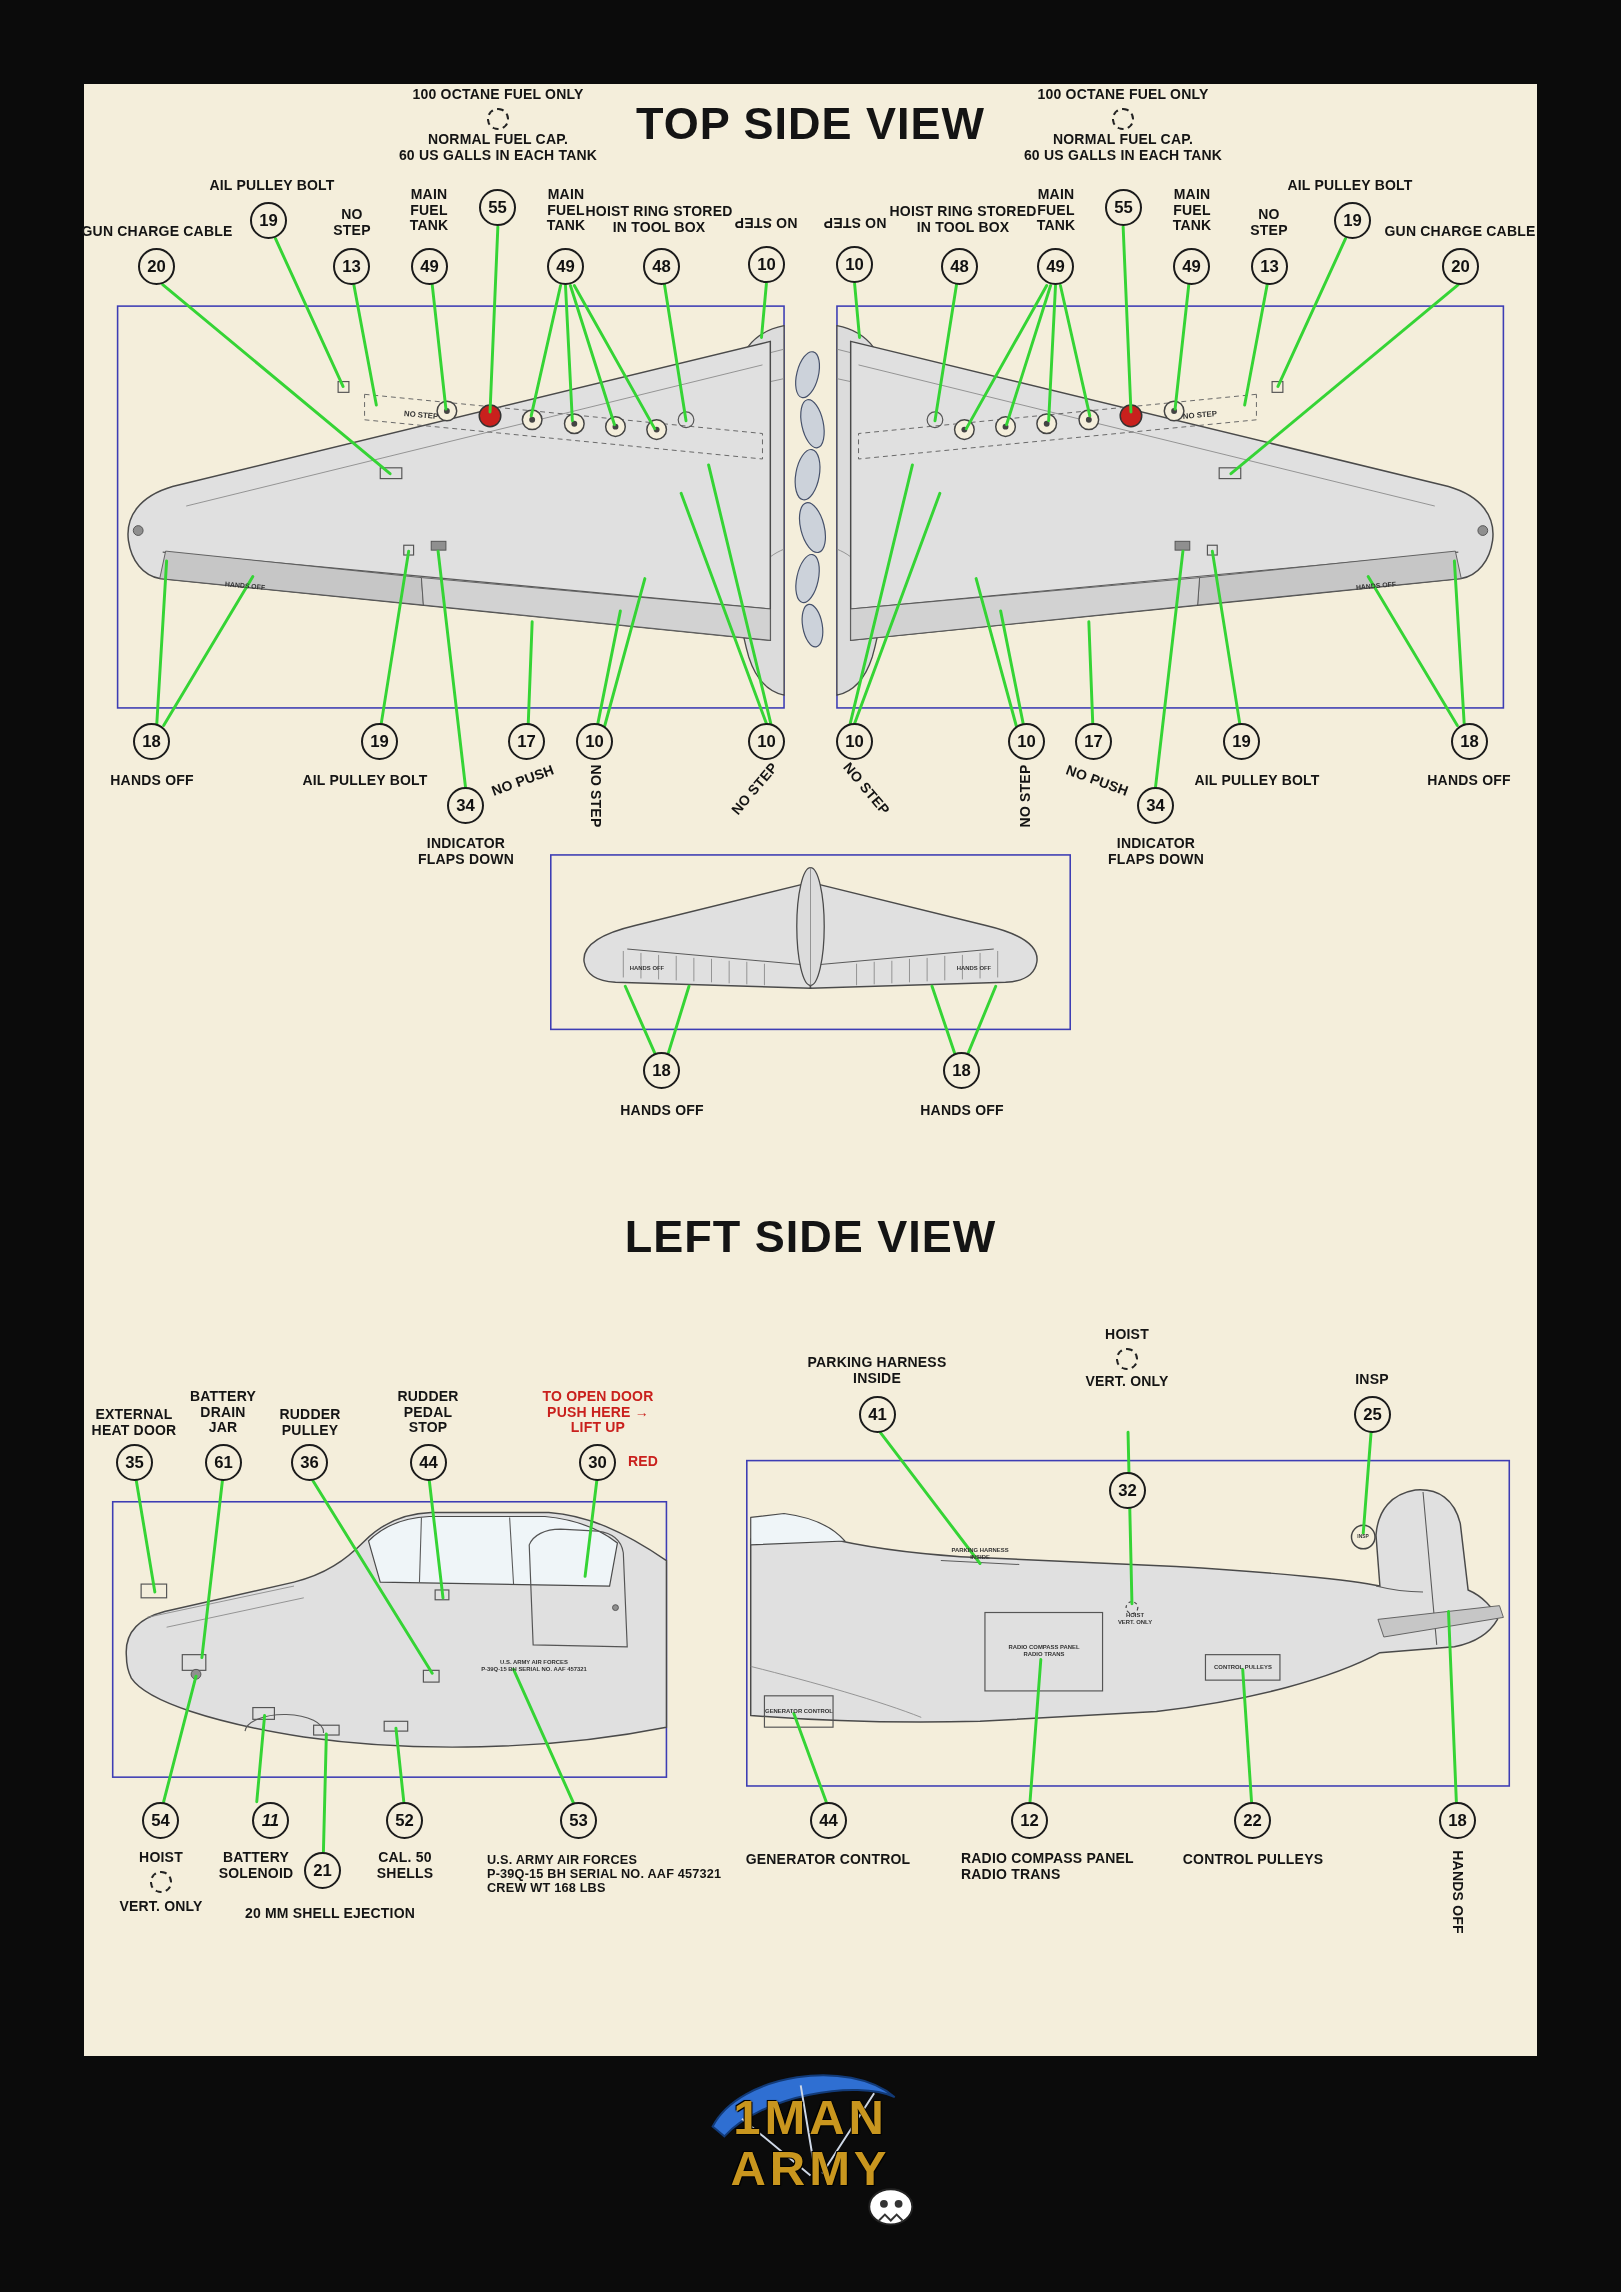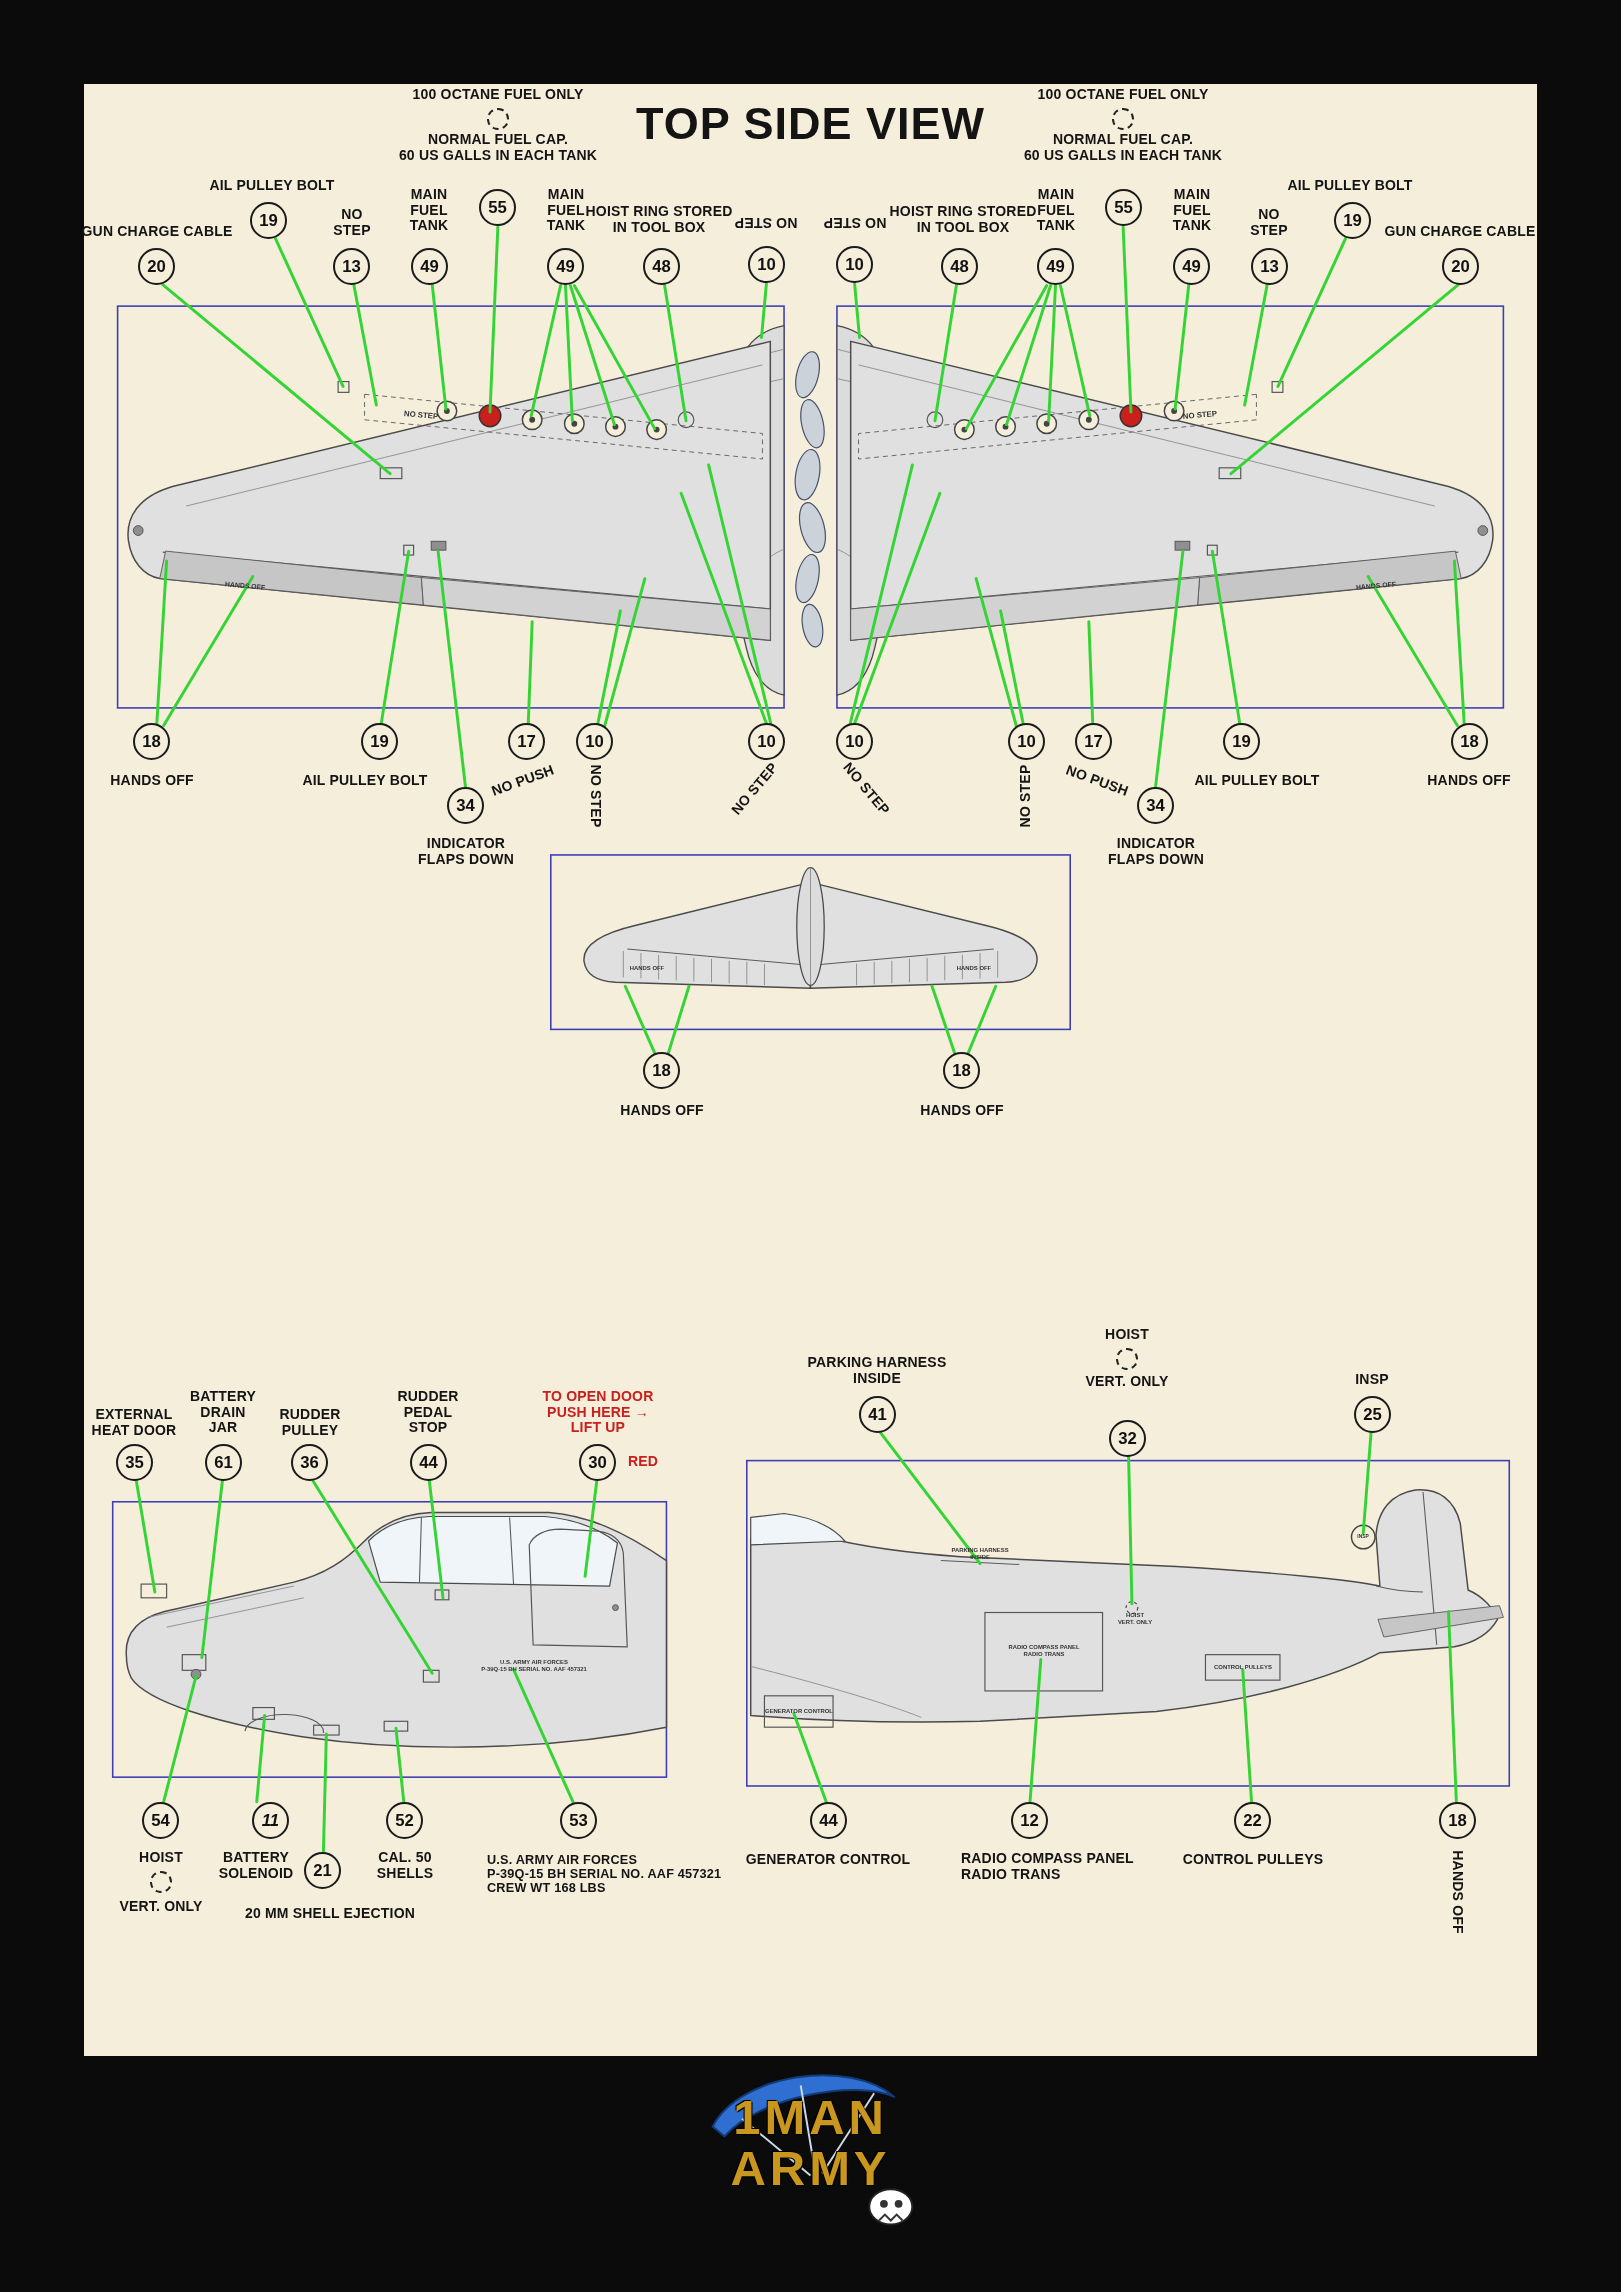--- a/index.html
+++ b/index.html
@@ -312,21 +312,21 @@
 PEDAL
 STOP</div>
       <div class="num-circle" style="left: 579px; top: 1444px;">30</div>
       <div class="co-label" style="color: rgb(201, 32, 29); left: 598px; top: 1413px; transform: translate(-50%, -50%) rotate(0deg);">TO OPEN DOOR
 PUSH HERE →
 LIFT UP</div>
       <div class="co-label" style="color: rgb(201, 32, 29); left: 643px; top: 1462px; transform: translate(-50%, -50%) rotate(0deg);">RED</div>
       <div class="num-circle" style="left: 859px; top: 1396px;">41</div>
       <div class="co-label" style="left: 877px; top: 1371px; transform: translate(-50%, -50%) rotate(0deg);">PARKING HARNESS
 INSIDE</div>
-      <div class="num-circle" style="left: 1109px; top: 1420px;">32</div>
+      <div class="num-circle" style="left: 1109px; top: 1472px;">32</div>
       <div class="dashed-circle" style="left: 1116px; top: 1348px;"></div>
       <div class="co-label" style="left: 1127px; top: 1335px; transform: translate(-50%, -50%) rotate(0deg);">HOIST</div>
       <div class="co-label" style="left: 1127px; top: 1382px; transform: translate(-50%, -50%) rotate(0deg);">VERT. ONLY</div>
       <div class="num-circle" style="left: 1354px; top: 1396px;">25</div>
       <div class="co-label" style="left: 1372px; top: 1380px; transform: translate(-50%, -50%) rotate(0deg);">INSP</div>
       <div class="num-circle" style="left: 142px; top: 1802px;">54</div>
       <div class="dashed-circle" style="left: 150px; top: 1871px;"></div>
       <div class="co-label" style="left: 161px; top: 1858px; transform: translate(-50%, -50%) rotate(0deg);">HOIST</div>
       <div class="co-label" style="left: 161px; top: 1907px; transform: translate(-50%, -50%) rotate(0deg);">VERT. ONLY</div>
       <div class="num-circle" style="left: 252px; top: 1802px; font-style: italic;">11</div>
@@ -363,20 +363,21 @@
       <div class="micro-label" style="font-size: 5.9px; left: 1135px; top: 1619px; transform: translate(-50%, -50%) rotate(0deg);">HOIST
 VERT. ONLY</div>
       <div class="micro-label" style="font-size: 5.9px; left: 1243px; top: 1667px; transform: translate(-50%, -50%) rotate(0deg);">CONTROL PULLEYS</div>
       <div class="micro-label" style="font-size: 5.9px; left: 799px; top: 1711px; transform: translate(-50%, -50%) rotate(0deg);">GENERATOR CONTROL</div>
       <div class="micro-label" style="font-size: 5.9px; left: 1044px; top: 1651px; transform: translate(-50%, -50%) rotate(0deg);">RADIO COMPASS PANEL
 RADIO TRANS</div>
       <div class="micro-label" style="font-size: 4.9px; left: 1363px; top: 1537px; transform: translate(-50%, -50%) rotate(0deg);">INSP</div>
     </div>
 
   <div class="view-title" id="title-top">TOP SIDE VIEW</div>
+  <div class="view-title" id="title-left">LEFT SIDE VIEW</div>
 
   <div class="logo">
     <svg width="255" height="186" viewBox="0 0 260 190">
       <g>
         <path d="M30,70 C58,16 170,0 216,40 C178,22 80,38 42,80 Z" fill="var(--logoblue,#2f6fd2)" stroke="#123a77" stroke-width="2"></path>
         <path d="M60,62 L130,120 M120,28 L135,118 M195,36 L142,118" stroke="#cfd8e6" stroke-width="2" fill="none"></path>
       </g>
       <g>
         <ellipse cx="212" cy="152" rx="22" ry="18" fill="#ffffff" stroke="#222" stroke-width="2"></ellipse>
         <circle cx="205" cy="149" r="4" fill="#333"></circle>

